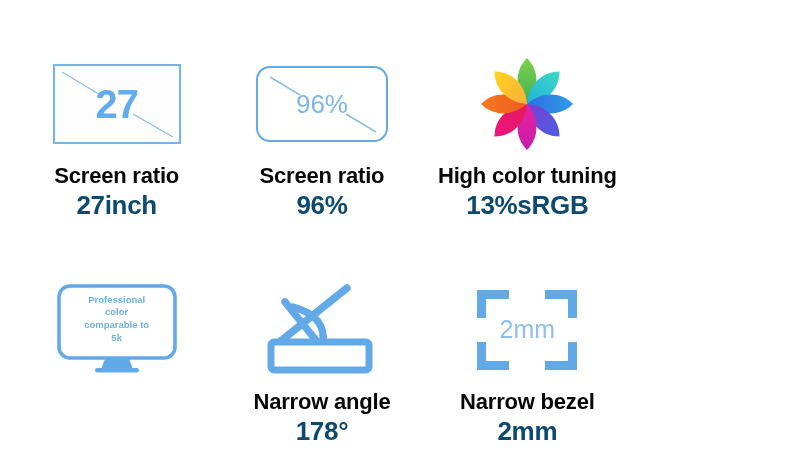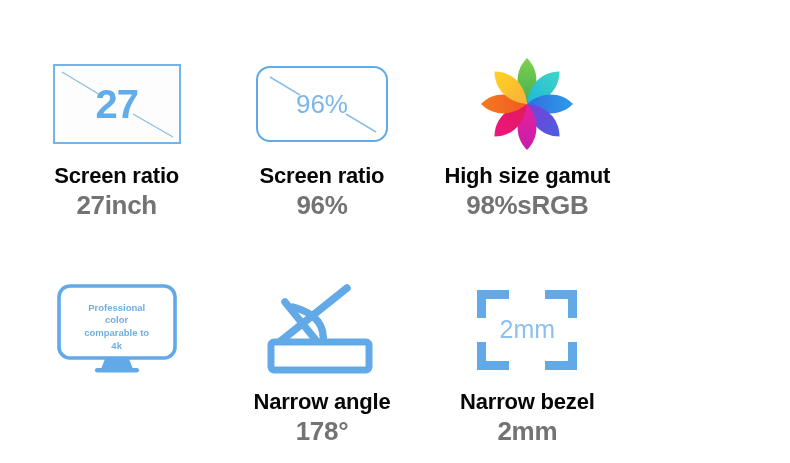--- a/index.html
+++ b/index.html
@@ -49,21 +49,21 @@
     color: #070707;
     letter-spacing: -0.2px;
     line-height: 1.1;
     margin-top: 6px;
     white-space: nowrap;
   }
 
   .spec-value {
     font-size: 26px;
     font-weight: bold;
-    color: #737373;
+    color: #0c4a6e;
     letter-spacing: -0.3px;
     line-height: 1.15;
     margin-top: 3px;
     white-space: nowrap;
   }
 
   
   .screensize-icon {
     width: 124px;
     height: 76px;
@@ -123,21 +123,21 @@
   
   .monitor-icon {
     position: relative;
     width: 128px;
     height: 96px;
   }
   .monitor-icon svg { position:absolute; inset:0; }
   .monitor-text {
     position: absolute;
     left: 0; right: 0;
-    top: 20px;
+    top: 12px;
     text-align: center;
     font-size: 9.5px;
     line-height: 1.35;
     font-weight: bold;
     color: #6FAFE0;
     padding: 0 12px;
     box-sizing: border-box;
   }
 
   
@@ -252,37 +252,37 @@
           </g>
           <g transform="rotate(270)">
             <path d="M0,0 C -12,-14 -13,-33 0,-46 C 13,-33 12,-14 0,0 Z" fill="url(#g6)"></path>
           </g>
           <g transform="rotate(315)">
             <path d="M0,0 C -12,-14 -13,-33 0,-46 C 13,-33 12,-14 0,0 Z" fill="url(#g7)"></path>
           </g>
         </g>
       </svg>
     </div>
-    <div class="spec-label">High size gamut</div>
-    <div class="spec-value">98%sRGB</div>
+    <div class="spec-label">High color tuning</div>
+    <div class="spec-value">13%sRGB</div>
   </div>
 
   <div class="spec-cell">
     <div class="icon-box">
       <div class="monitor-icon">
         <svg width="128" height="96" viewBox="0 0 128 96">
           <rect x="6" y="4" width="116" height="72" rx="11" ry="11" fill="#ffffff" stroke="#62A9E8" stroke-width="3.6"></rect>
           <path d="M52,77 L76,77 L80,87 L48,87 Z" fill="#62A9E8"></path>
           <rect x="42" y="86" width="44" height="4.5" rx="2.2" fill="#62A9E8"></rect>
         </svg>
         <div class="monitor-text">
           <div>Professional</div>
           <div>color</div>
           <div>comparable to</div>
-          <div>4k</div>
+          <div>5k</div>
         </div>
       </div>
     </div>
   </div>
 
   <div class="spec-cell">
     <div class="icon-box">
       <svg class="angle-icon" width="118" height="96" viewBox="0 0 118 96">
         <g fill="none" stroke="#62A9E8" stroke-width="7.5" stroke-linecap="round" stroke-linejoin="round">
           <path d="M14,62 L84,6"></path>

